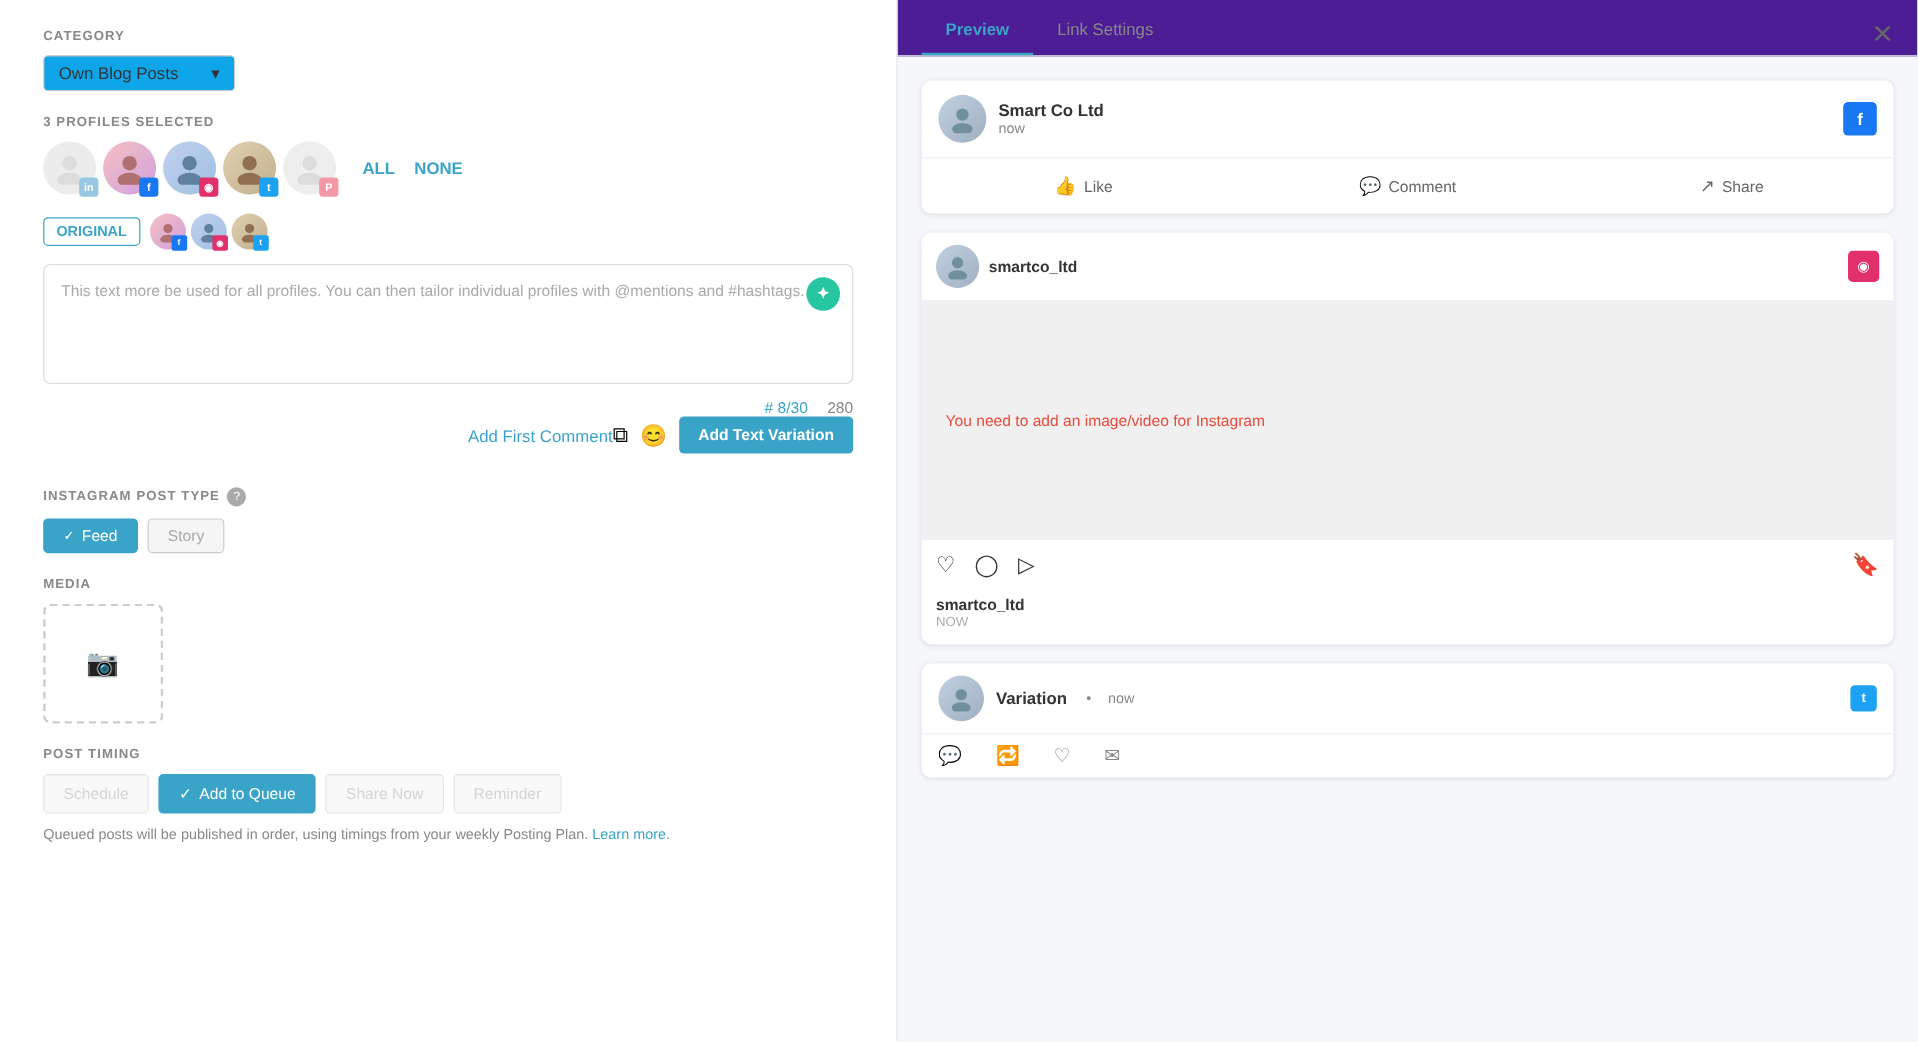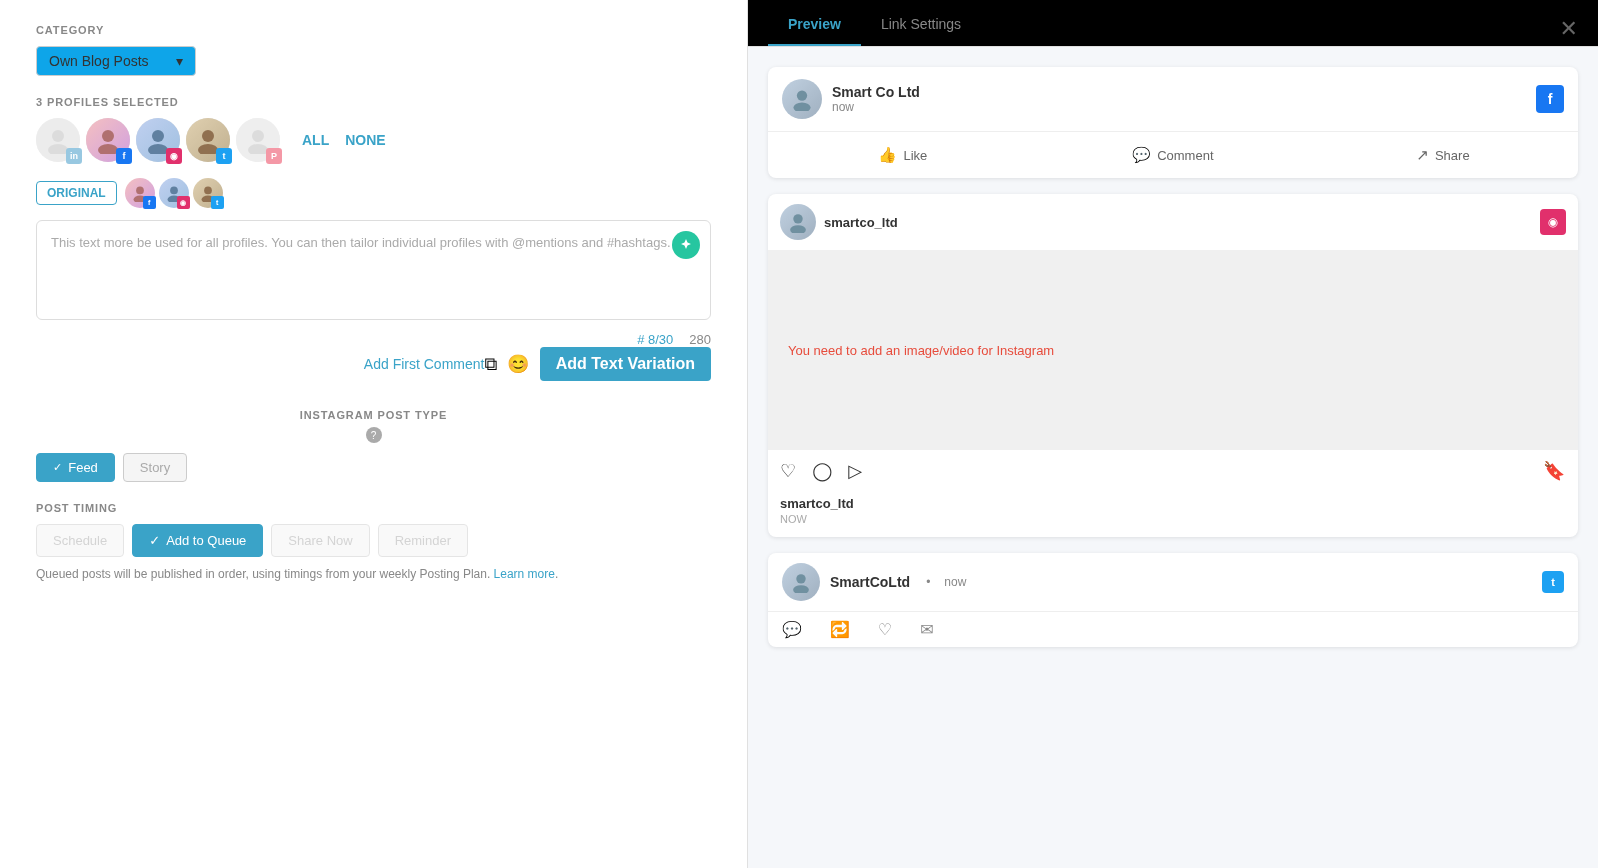--- a/index.html
+++ b/index.html
@@ -210,33 +210,32 @@
     .copy-icon, .emoji-icon {
       font-size: 18px;
       cursor: pointer;
     }
     .add-variation-btn {
       background: #3aa3c8;
       color: #fff;
       border: none;
       border-radius: 4px;
       padding: 8px 16px;
-      font-size: 16px;
+      font-size: 13px;
       font-weight: 600;
       cursor: pointer;
     }
 
     
     .instagram-section { margin-bottom: 20px; }
     .instagram-type-label {
       display: flex;
       align-items: center;
       gap: 6px;
       margin-bottom: 10px;
-      flex-direction: column;
     }
     .help-icon {
       width: 16px;
       height: 16px;
       border-radius: 50%;
       background: #aaa;
       color: #fff;
       font-size: 10px;
       display: flex;
       align-items: center;
@@ -315,21 +314,21 @@
       color: #666;
       cursor: pointer;
       background: none;
       border: none;
       z-index: 10;
     }
 
     
     .right-tabs {
       display: flex;
-      background: #000000;
+      background: #4c1d95;
       border-bottom: 1px solid #e0e0e0;
       padding: 0 20px;
     }
     .right-tab {
       padding: 16px 20px 12px;
       font-size: 14px;
       color: #888;
       cursor: pointer;
       border-bottom: 2px solid transparent;
       background: none;
@@ -617,20 +616,26 @@
     </div>
     <div class="type-btns">
       <button class="type-btn active">
         <span class="checkmark">✓</span>
         <span>Feed</span>
       </button>
       <button class="type-btn">Story</button>
     </div>
   </div>
 
+  <div class="media-section">
+    <div class="section-label">MEDIA</div>
+    <div class="media-upload-box">
+      <span class="camera-icon">📷</span>
+    </div>
+  </div>
 
   <div class="timing-section">
     <div class="section-label">POST TIMING</div>
     <div class="timing-btns">
       <button class="timing-btn" style="opacity:0.5;">Schedule</button>
       <button class="timing-btn active">
         <span>✓</span>
         <span>Add to Queue</span>
       </button>
       <button class="timing-btn" style="opacity:0.5;">Share Now</button>
@@ -712,21 +717,21 @@
 
     <div class="tw-preview">
       <div class="tw-header">
         <div class="tw-avatar" style="background: linear-gradient(135deg, #c0d0e0, #a0b0c0); display:flex; align-items:center; justify-content:center;">
           <svg width="22" height="22" viewBox="0 0 28 28">
               <circle cx="14" cy="10" r="6" fill="#7090a0"></circle>
               <ellipse cx="14" cy="24" rx="10" ry="6" fill="#7090a0"></ellipse>
             </svg>
         </div>
         <div>
-          <div class="tw-name">SmartCoLtd</div>
+          <div class="tw-name">Variation</div>
         </div>
         <span class="tw-dot" style="margin-left:6px;">•</span>
         <span class="tw-time" style="margin-left:4px;">now</span>
         <div class="card-social-icon tw-icon-bg" style="margin-left:auto; width:22px; height:22px; font-size:11px;">t</div>
       </div>
       <div class="tw-actions">
         <span class="tw-action">💬</span>
         <span class="tw-action">🔁</span>
         <span class="tw-action">♡</span>
         <span class="tw-action">✉</span>

